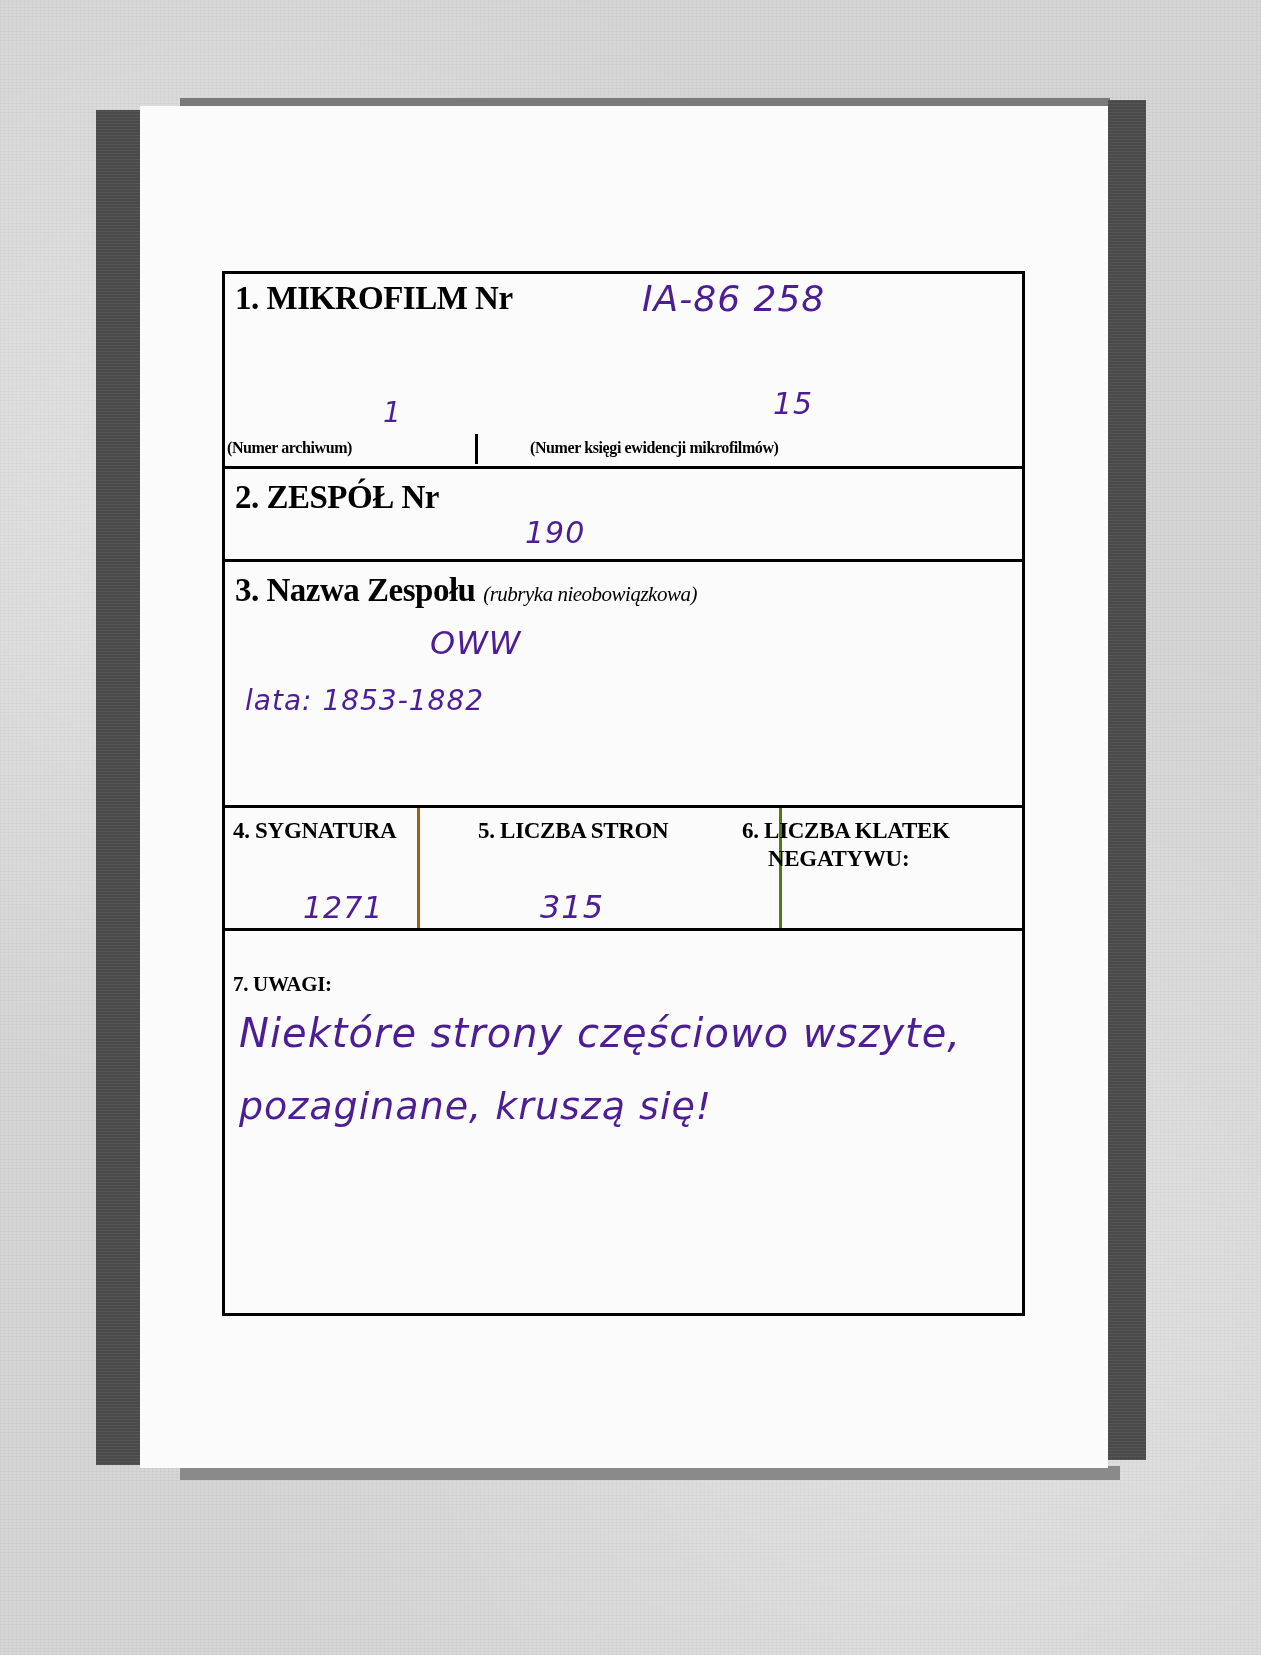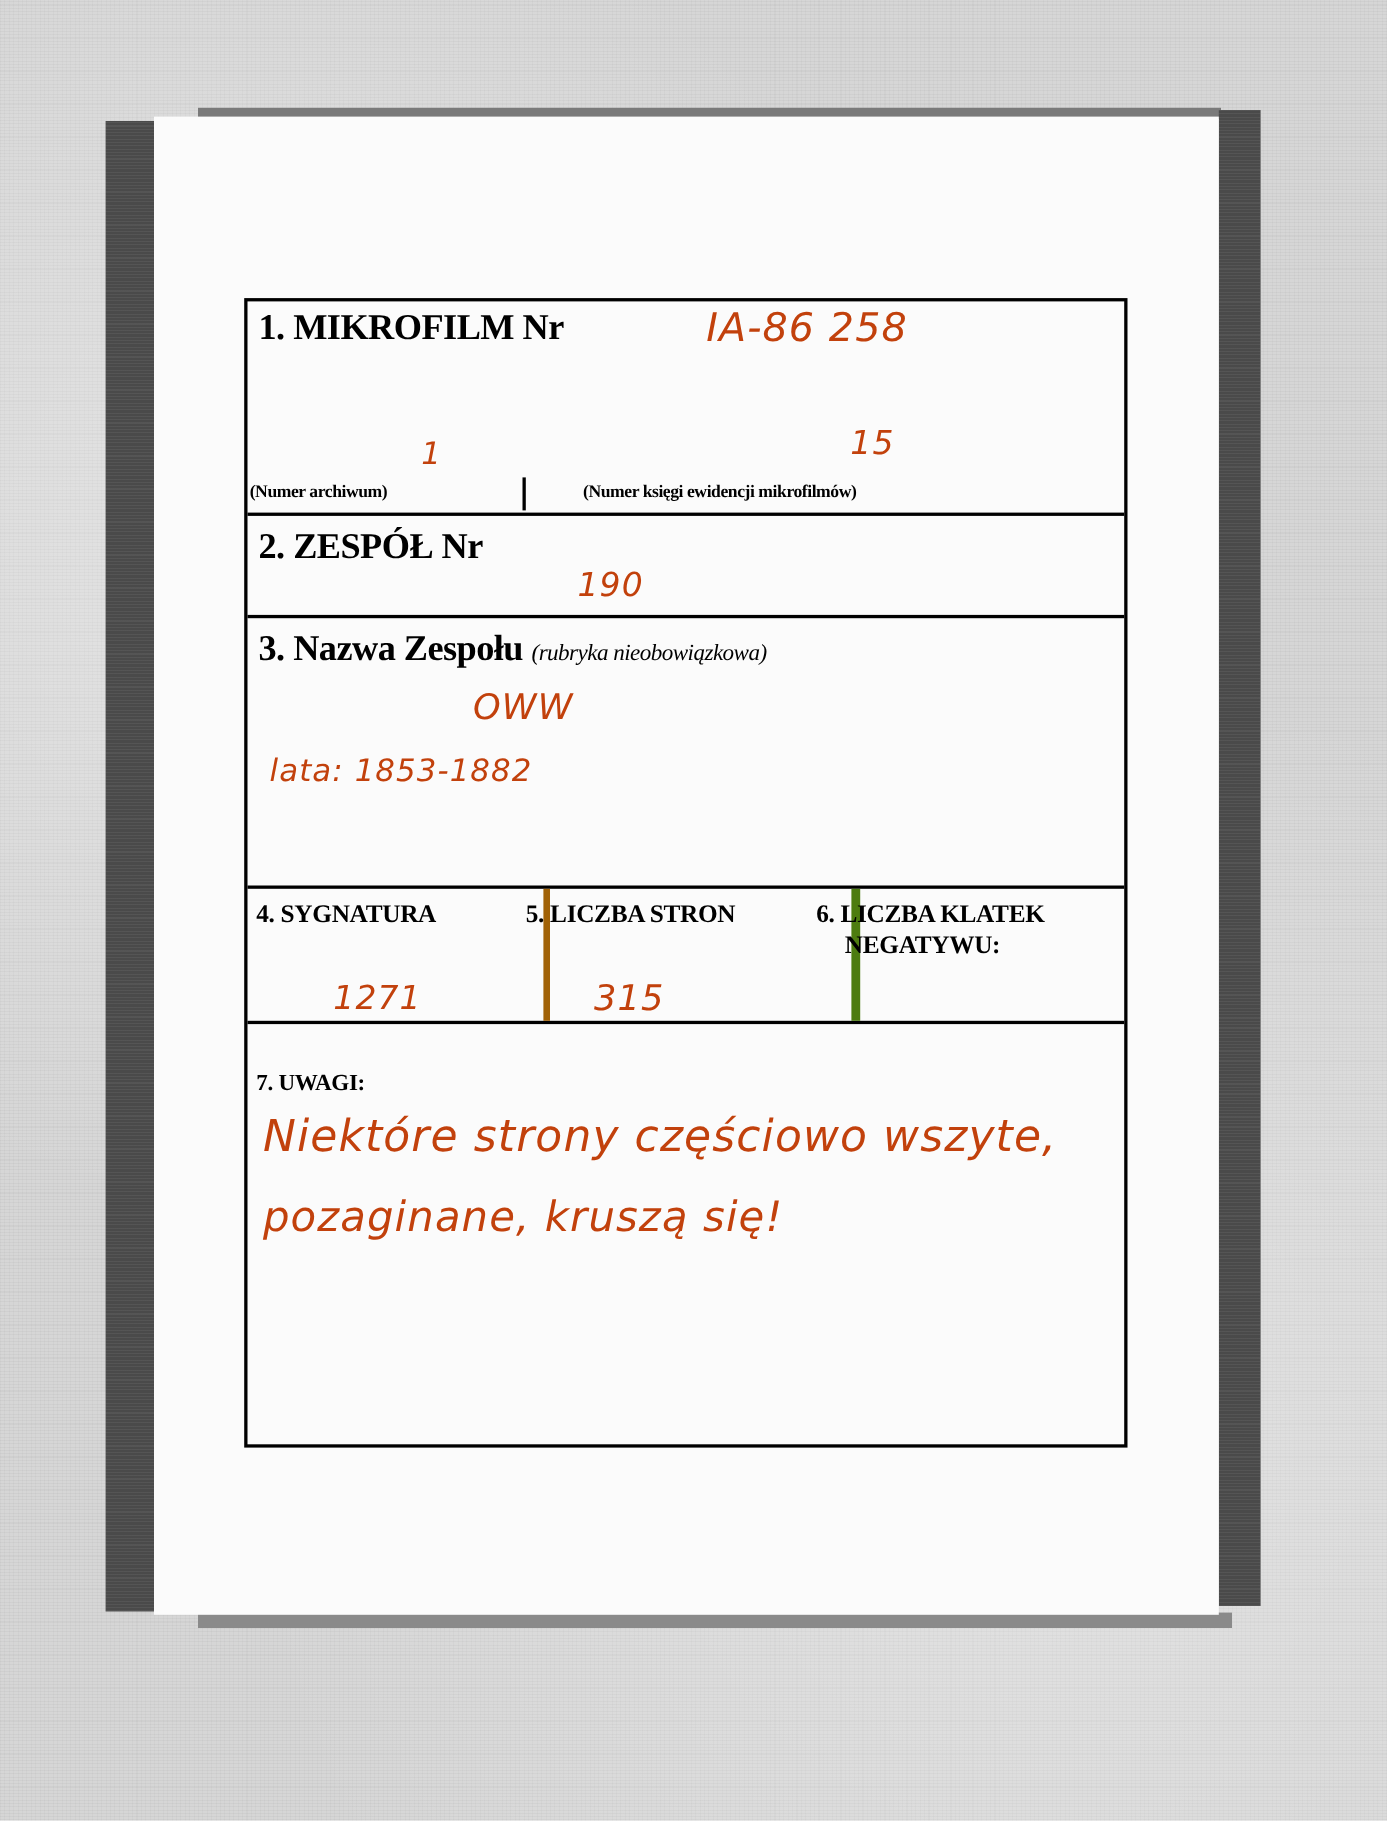--- a/index.html
+++ b/index.html
@@ -35,26 +35,26 @@
     .r2 { top: 195px; height: 93px; }
     .r3 { top: 288px; height: 246px; }
     .r4 { top: 534px; height: 123px; }
     .r5 { top: 657px; height: 416px; border-bottom: none; margin-top: 33px; }
     .label-big { position: absolute; font-weight: bold; font-size: 33px; letter-spacing: -0.5px; }
     .label-med { position: absolute; font-weight: bold; font-size: 23px; letter-spacing: -0.3px; }
     .sub { font-style: italic; font-weight: normal; font-size: 21px; }
     .italic-note { position: absolute; font-weight: bold; font-size: 16px; letter-spacing: -0.4px; }
     .hand {
       position: absolute; font-family: "DejaVu Sans", sans-serif; font-style: oblique;
-      font-weight: normal; color: #c2410c; letter-spacing: 1px; text-align: right;
+      font-weight: normal; color: #4c1d95; letter-spacing: 1px; text-align: right;
     }
     .vsep { position: absolute; width: 3px; background: #000; }
     .cell { position: absolute; top: 0; height: 100%; box-sizing: border-box; }
-    .c1 { left: 0; width: 275px; border-right: 6px solid #a16207; }
-    .c2 { left: 245px; width: 312px; border-right: 8px solid #4d7c0f; }
+    .c1 { left: 0; width: 195px; border-right: 3px solid #a16207; }
+    .c2 { left: 245px; width: 312px; border-right: 3px solid #4d7c0f; }
     .c3 { left: 509px; width: 288px; }
     .footnote {
       position: absolute; left: 12px; top: 290px; width: 780px;
       font-style: italic; font-size: 19px; line-height: 27px;
     }
   </style>
 </head>
 <body>
 
 <div class="strip-top"></div>

